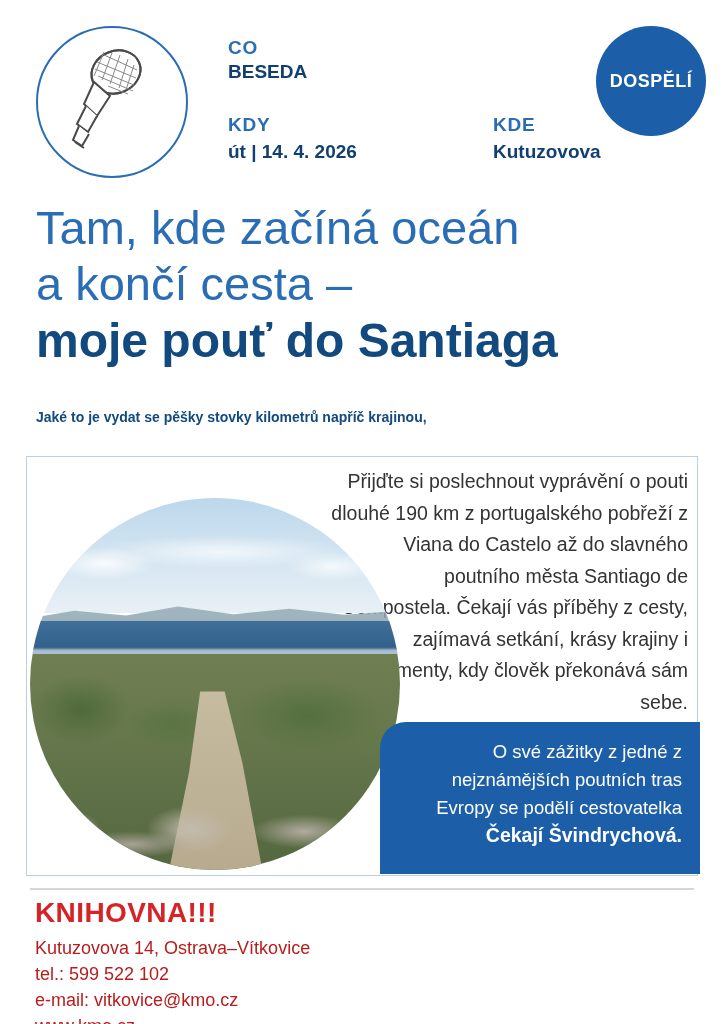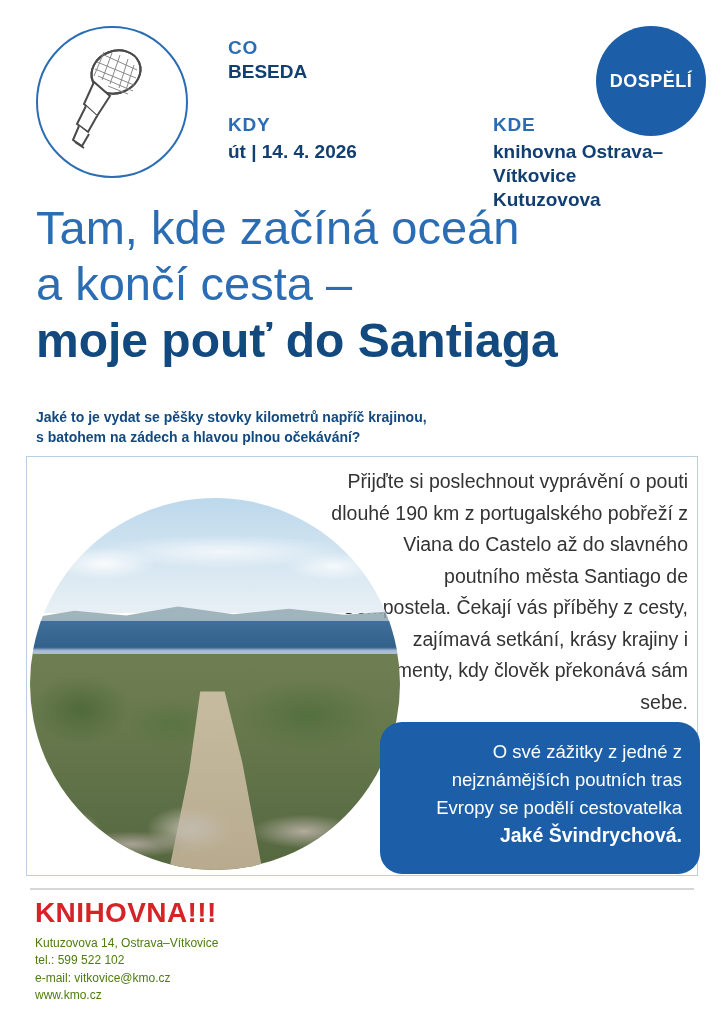--- a/index.html
+++ b/index.html
@@ -208,21 +208,20 @@
     height: 152px;
     background: #1c5fa8;
     border-top-left-radius: 26px;
     border-bottom-right-radius: 0;
     color: #ffffff;
     box-sizing: border-box;
     padding: 16px 18px 12px 18px;
     text-align: right;
     font-size: 18.5px;
     line-height: 1.5;
-    border-radius: 22px;
   }
   .speaker-panel .name {
     font-weight: bold;
     font-size: 19.5px;
   }
 
   
   .frame {
     position: absolute;
     left: 26px;
@@ -251,22 +250,22 @@
   }
   .footer-logo {
     font-size: 28px;
     font-weight: bold;
     color: #d62328;
     letter-spacing: .4px;
     line-height: 1.1;
     margin-bottom: 6px;
   }
   .footer-line {
-    font-size: 12px;
-    color: #4d7c0f;
+    font-size: 18px;
+    color: #b91c1c;
     line-height: 1.45;
   }
 </style>
 </head>
 <body>
 
 <div class="poster">
 
   <div class="mic-circle">
     <svg class="mic-svg" width="96" height="112" viewBox="0 0 96 112">
@@ -300,36 +299,34 @@
     </div>
   </div>
 
   <div class="when-where">
     <div class="col">
       <div class="meta-label">KDY</div>
       <div class="meta-value">út | 14. 4. 2026</div>
     </div>
     <div class="col">
       <div class="meta-label">KDE</div>
-      <div class="meta-value">knihovna Ostrava–Vítkovice</div>
       <div class="meta-value">Kutuzovova</div>
     </div>
   </div>
 
   <div class="badge">DOSPĚLÍ</div>
 
   <div class="title">
     <div>Tam, kde začíná oceán</div>
     <div>a končí cesta –</div>
     <div class="line3">moje pouť do Santiaga</div>
   </div>
 
   <div class="lead">
     <div>Jaké to je vydat se pěšky stovky kilometrů napříč krajinou,</div>
-    <div>s batohem na zádech a hlavou plnou očekávání?</div>
   </div>
 
   <div class="frame"></div>
 
   <div class="body-text">Přijďte si poslechnout vyprávění o pouti dlouhé 190 km z portugalského pobřeží z Viana do Castelo až do slavného poutního města Santiago de Compostela. Čekají vás příběhy z cesty, zajímavá setkání, krásy krajiny i momenty, kdy člověk překonává sám sebe.</div>
 
   <div class="photo">
     <div class="photo-inner">
       <div class="sky"></div>
       <div class="clouds"></div>
@@ -340,21 +337,21 @@
       <div class="scrub1"></div>
       <div class="scrub2"></div>
       <div class="path"></div>
       <div class="rocks"></div>
       <div class="rocks2"></div>
     </div>
   </div>
 
   <div class="speaker-panel">
     <span>O své zážitky z jedné z nejznámějších poutních tras Evropy se podělí cestovatelka</span>
-    <div class="name">Jaké Švindrychová.</div>
+    <div class="name">Čekají Švindrychová.</div>
   </div>
 
   <div class="footer-rule"></div>
   <div class="footer">
     <div class="footer-logo">KNIHOVNA!!!</div>
     <div class="footer-line">Kutuzovova 14, Ostrava–Vítkovice</div>
     <div class="footer-line">tel.: 599 522 102</div>
     <div class="footer-line">e-mail: vitkovice@kmo.cz</div>
     <div class="footer-line">www.kmo.cz</div>
   </div>

